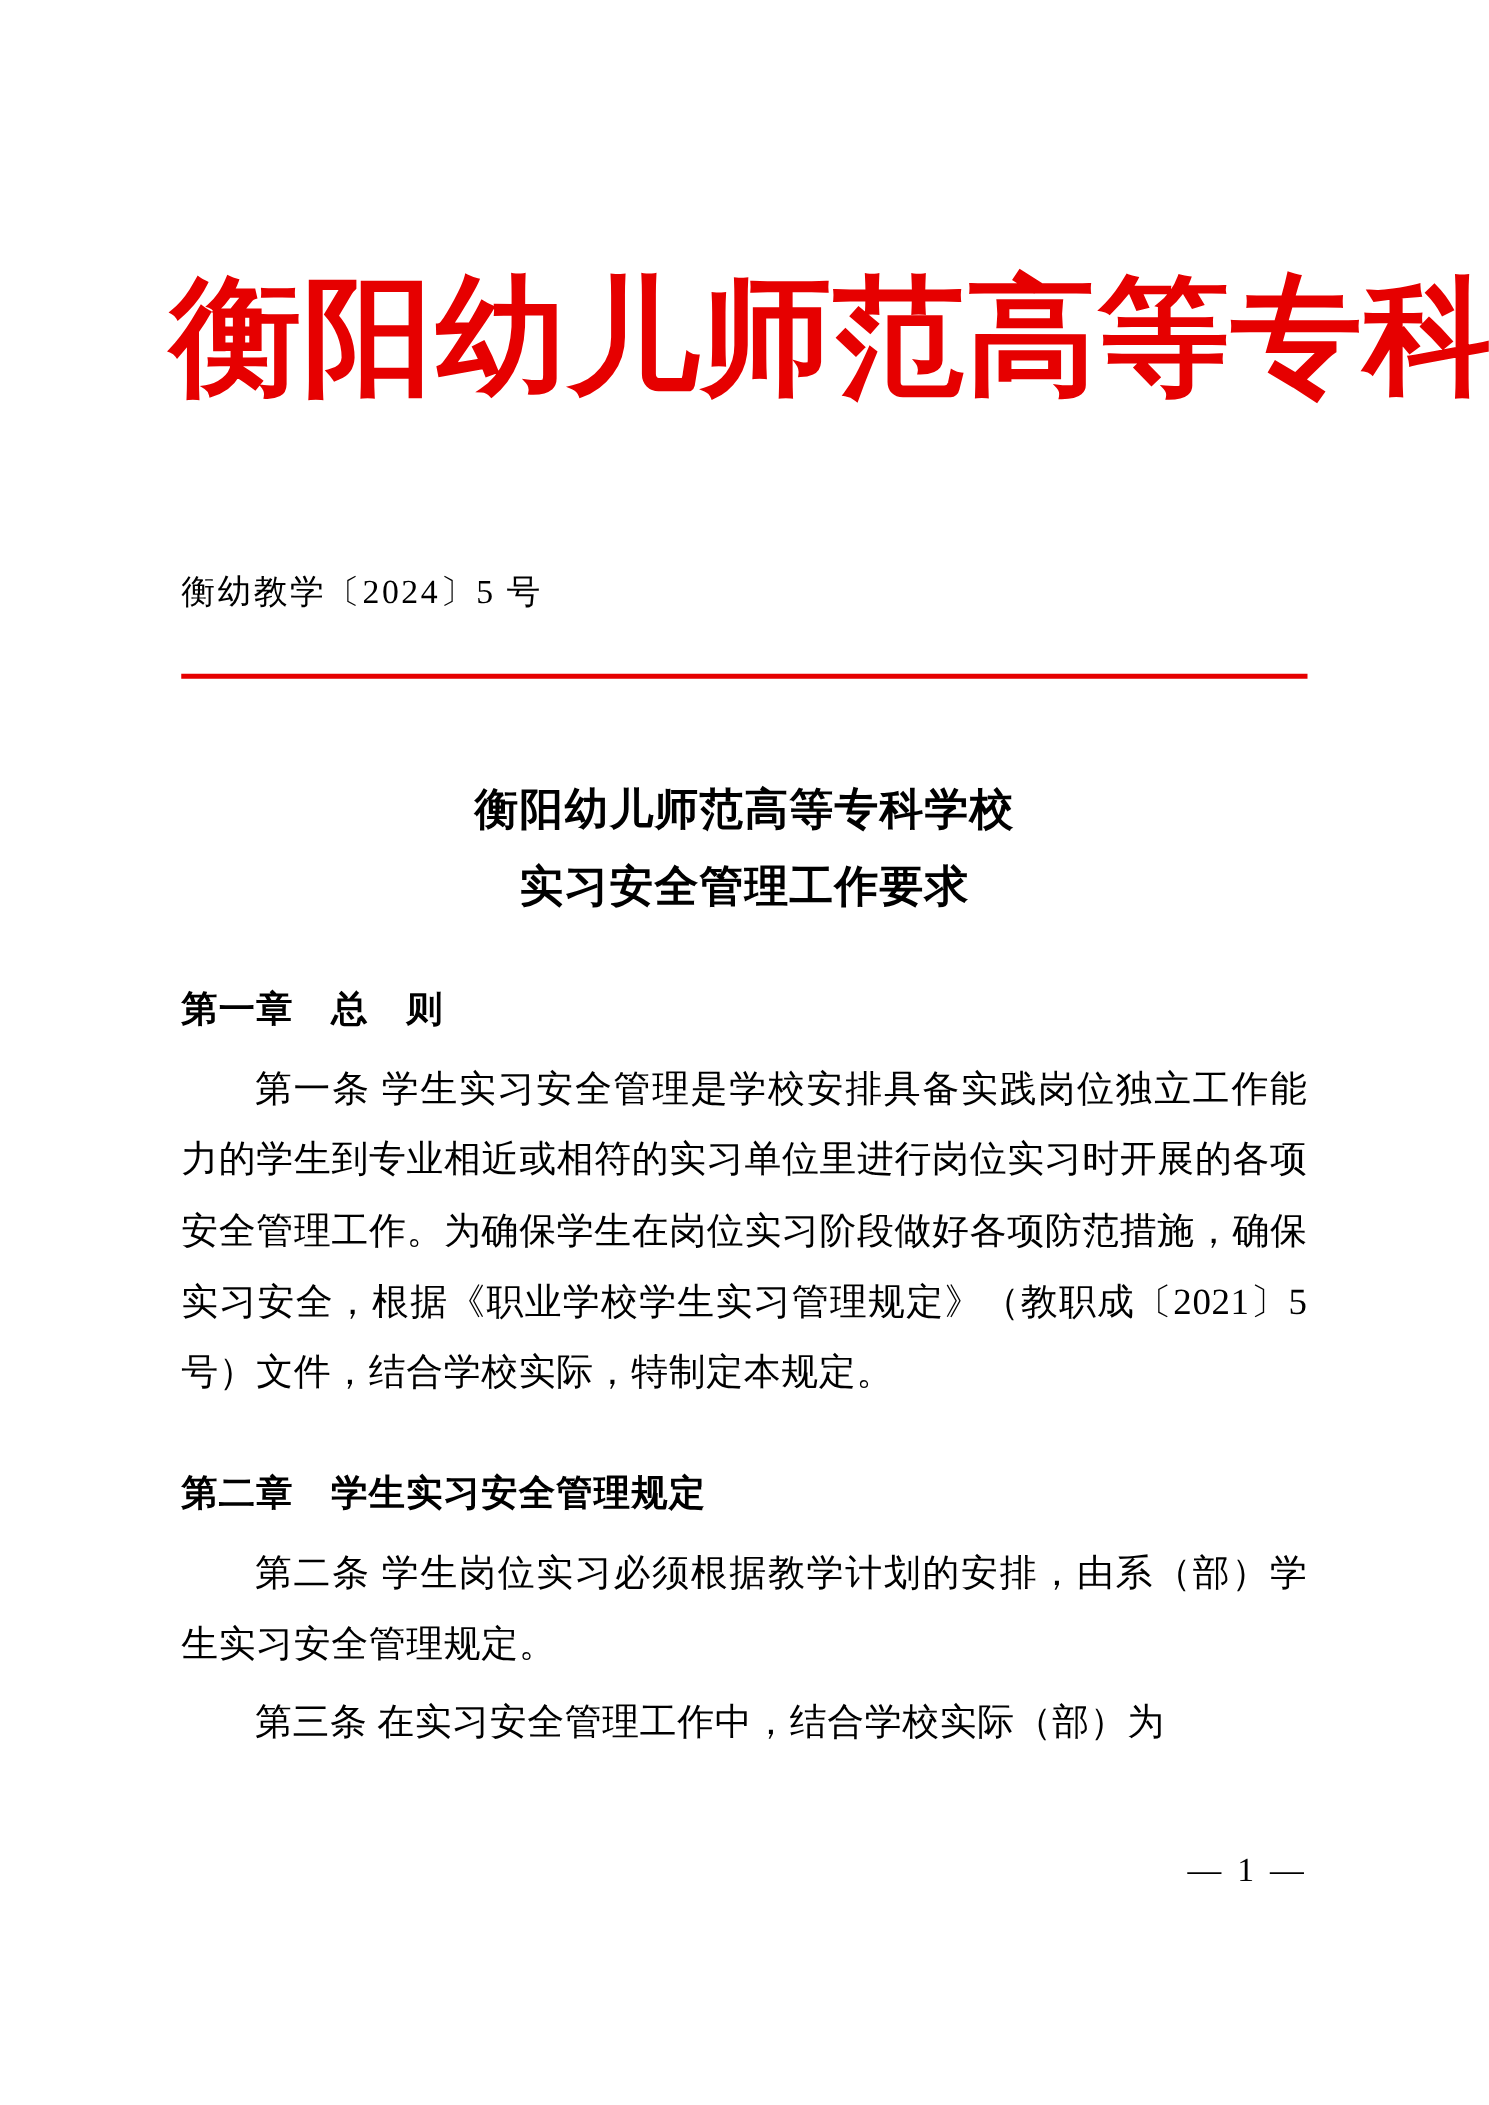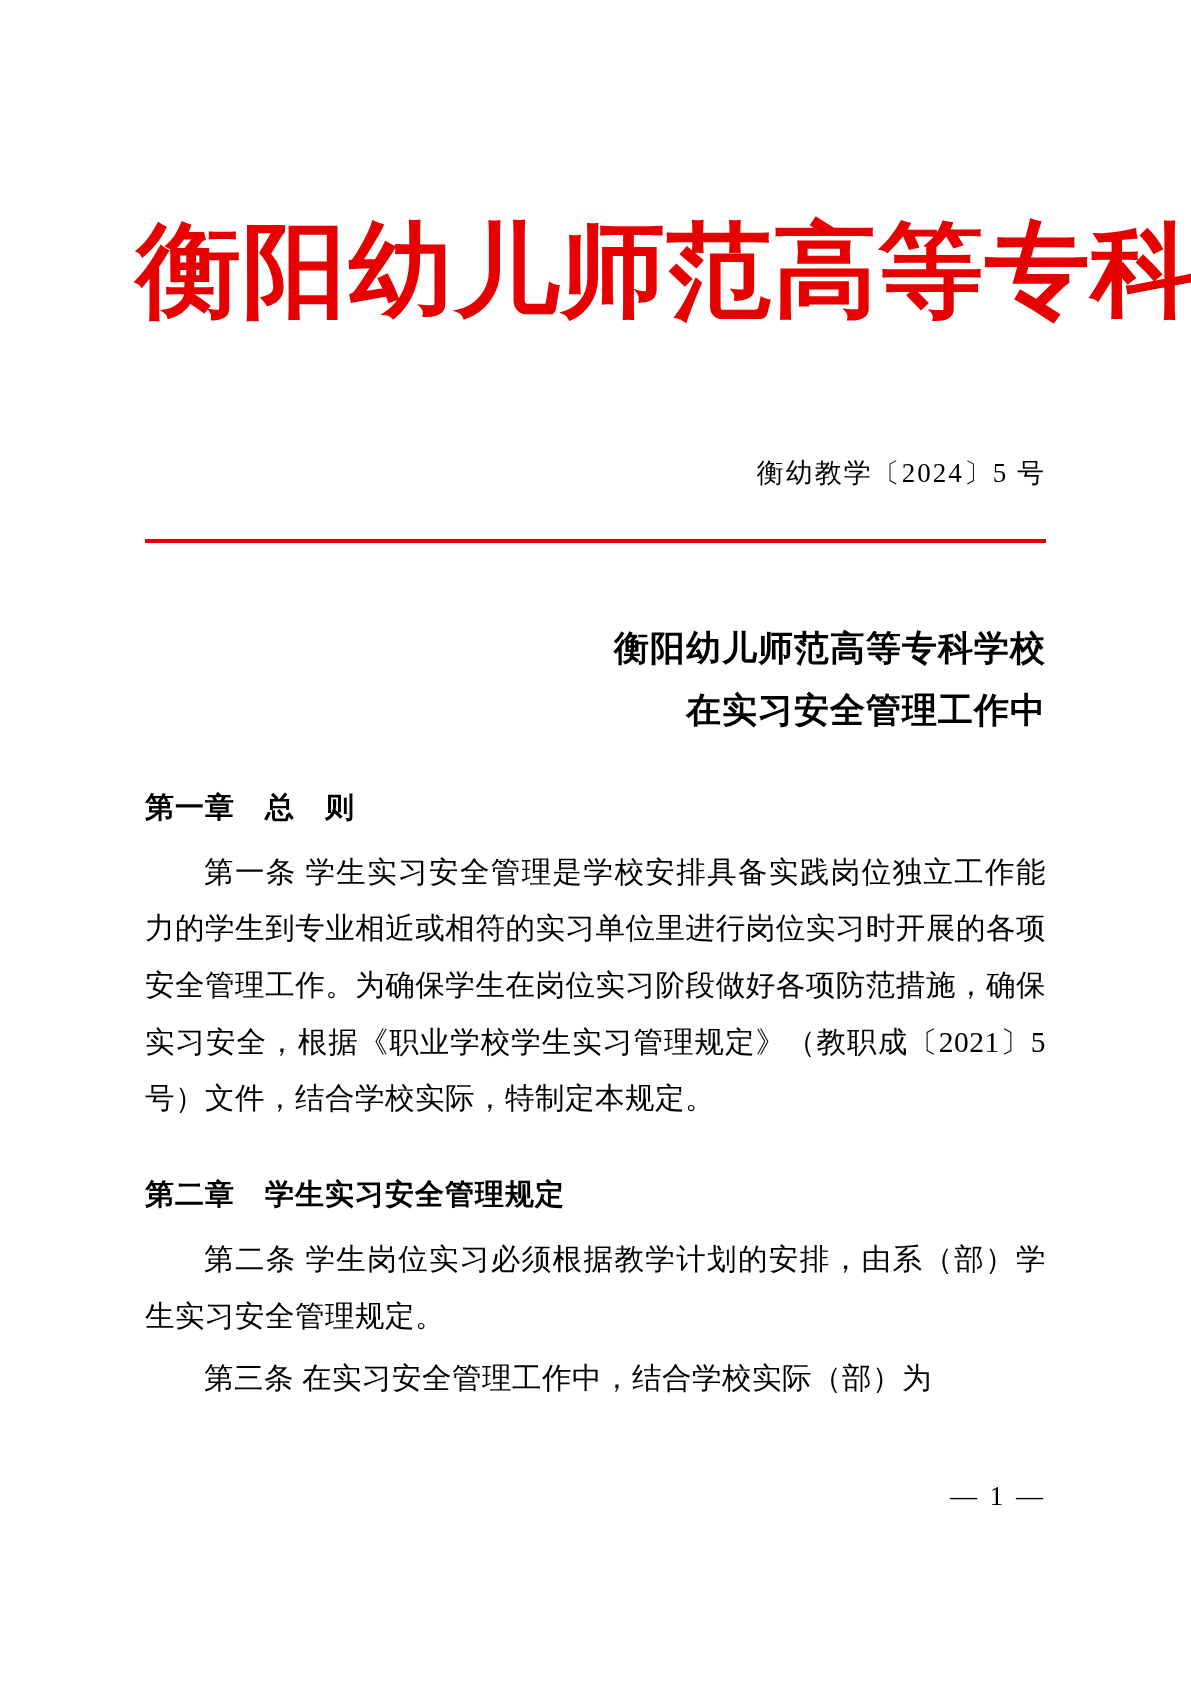--- a/index.html
+++ b/index.html
@@ -30,34 +30,34 @@
     font-family: "DejaVu Serif", "Liberation Serif", serif;
     font-weight: bold;
     font-size: 103px;
     line-height: 1.12;
     letter-spacing: 1px;
     white-space: nowrap;
     transform: scaleX(1.02);
   }
   .doc-number {
     margin-top: 128px;
-    text-align: right;
+    text-align: left;
     font-size: 27px;
     letter-spacing: 2px;
     font-family: "Liberation Serif", serif;
   }
   .red-rule {
     margin-top: 48px;
     height: 4px;
     background: #e60000;
     width: 100%;
   }
   .doc-title {
     margin-top: 74px;
-    text-align: right;
+    text-align: center;
     font-size: 35px;
     font-weight: bold;
     line-height: 1.75;
     letter-spacing: 1px;
     font-family: "DejaVu Serif", "Liberation Serif", serif;
   }
   .chapter-heading {
     margin-top: 48px;
     text-align: left;
     font-size: 29px;
@@ -91,21 +91,21 @@
 <div class="page">
 
   <div class="doc-masthead">衡阳幼儿师范高等专科学校文件</div>
 
   <div class="doc-number">衡幼教学〔2024〕5 号</div>
 
   <div class="red-rule"></div>
 
   <div class="doc-title">
     <div>衡阳幼儿师范高等专科学校</div>
-    <div>在实习安全管理工作中</div>
+    <div>实习安全管理工作要求</div>
   </div>
 
   <div class="chapter-heading">第一章　总　则</div>
 
   <div class="body-para">第一条 学生实习安全管理是学校安排具备实践岗位独立工作能力的学生到专业相近或相符的实习单位里进行岗位实习时开展的各项安全管理工作。为确保学生在岗位实习阶段做好各项防范措施，确保实习安全，根据《职业学校学生实习管理规定》（教职成〔2021〕5 号）文件，结合学校实际，特制定本规定。</div>
 
   <div class="chapter-heading">第二章　学生实习安全管理规定</div>
 
   <div class="body-para">第二条 学生岗位实习必须根据教学计划的安排，由系（部）学生实习安全管理规定。</div>
 

